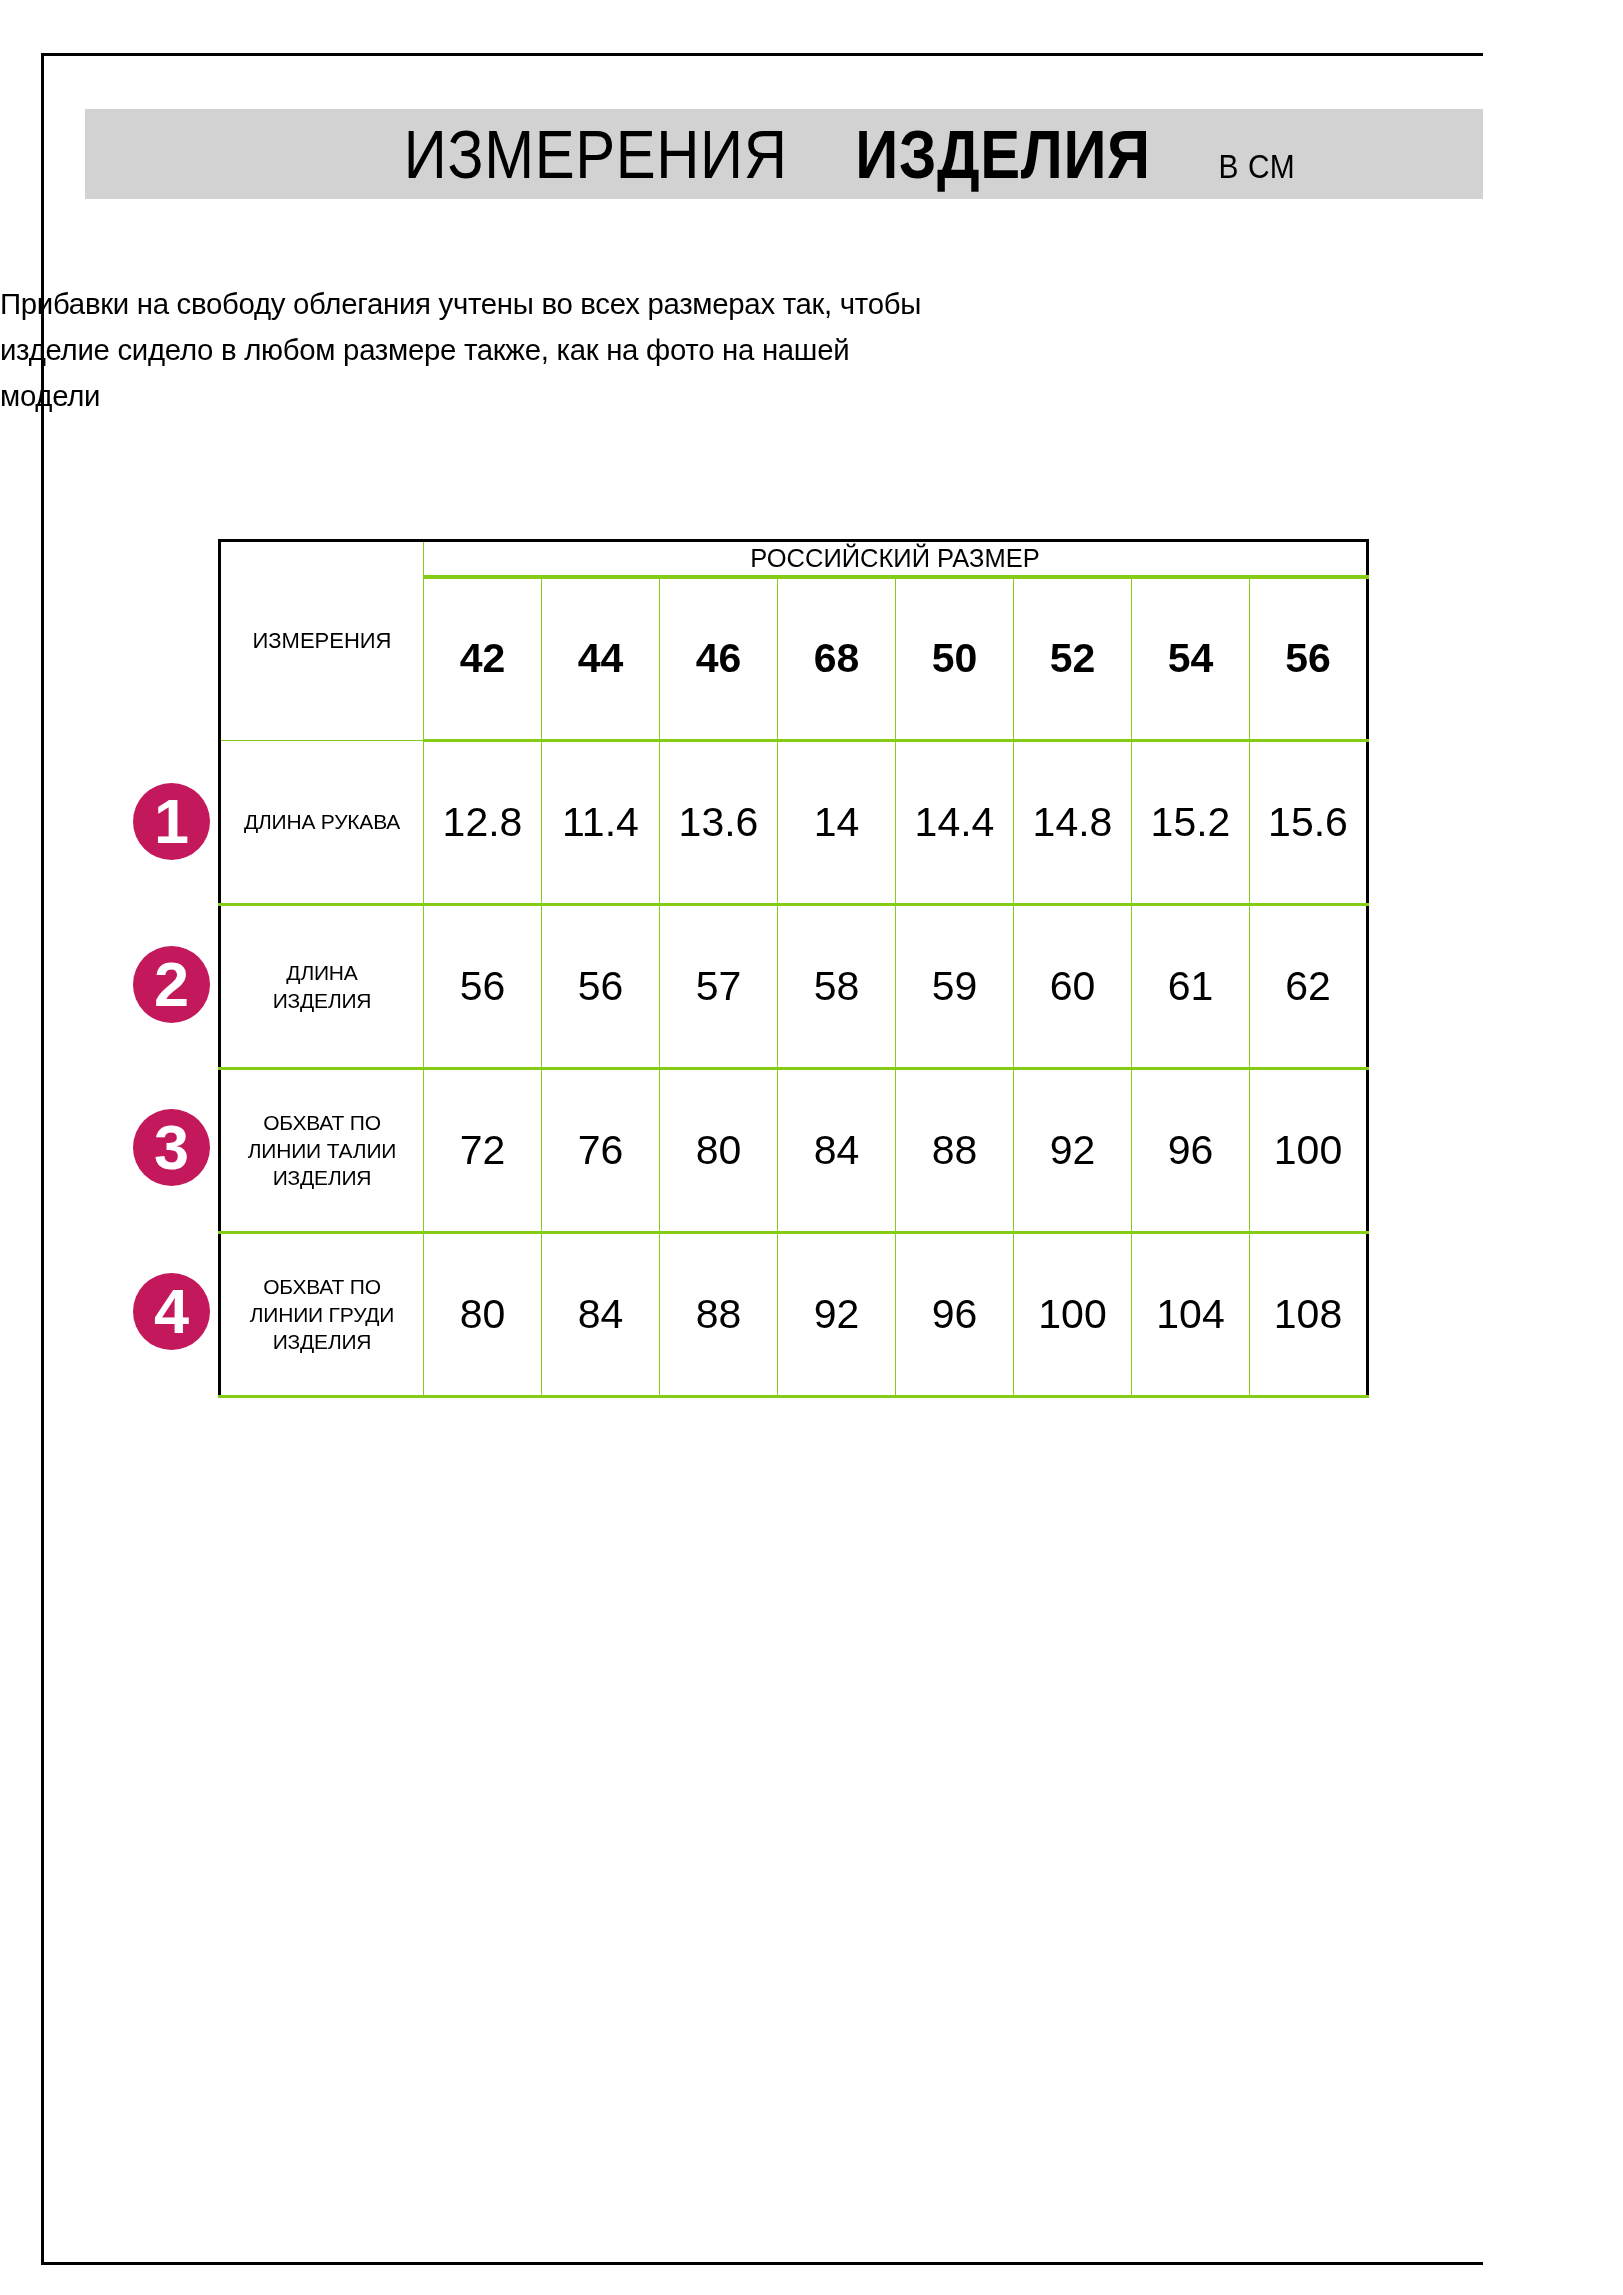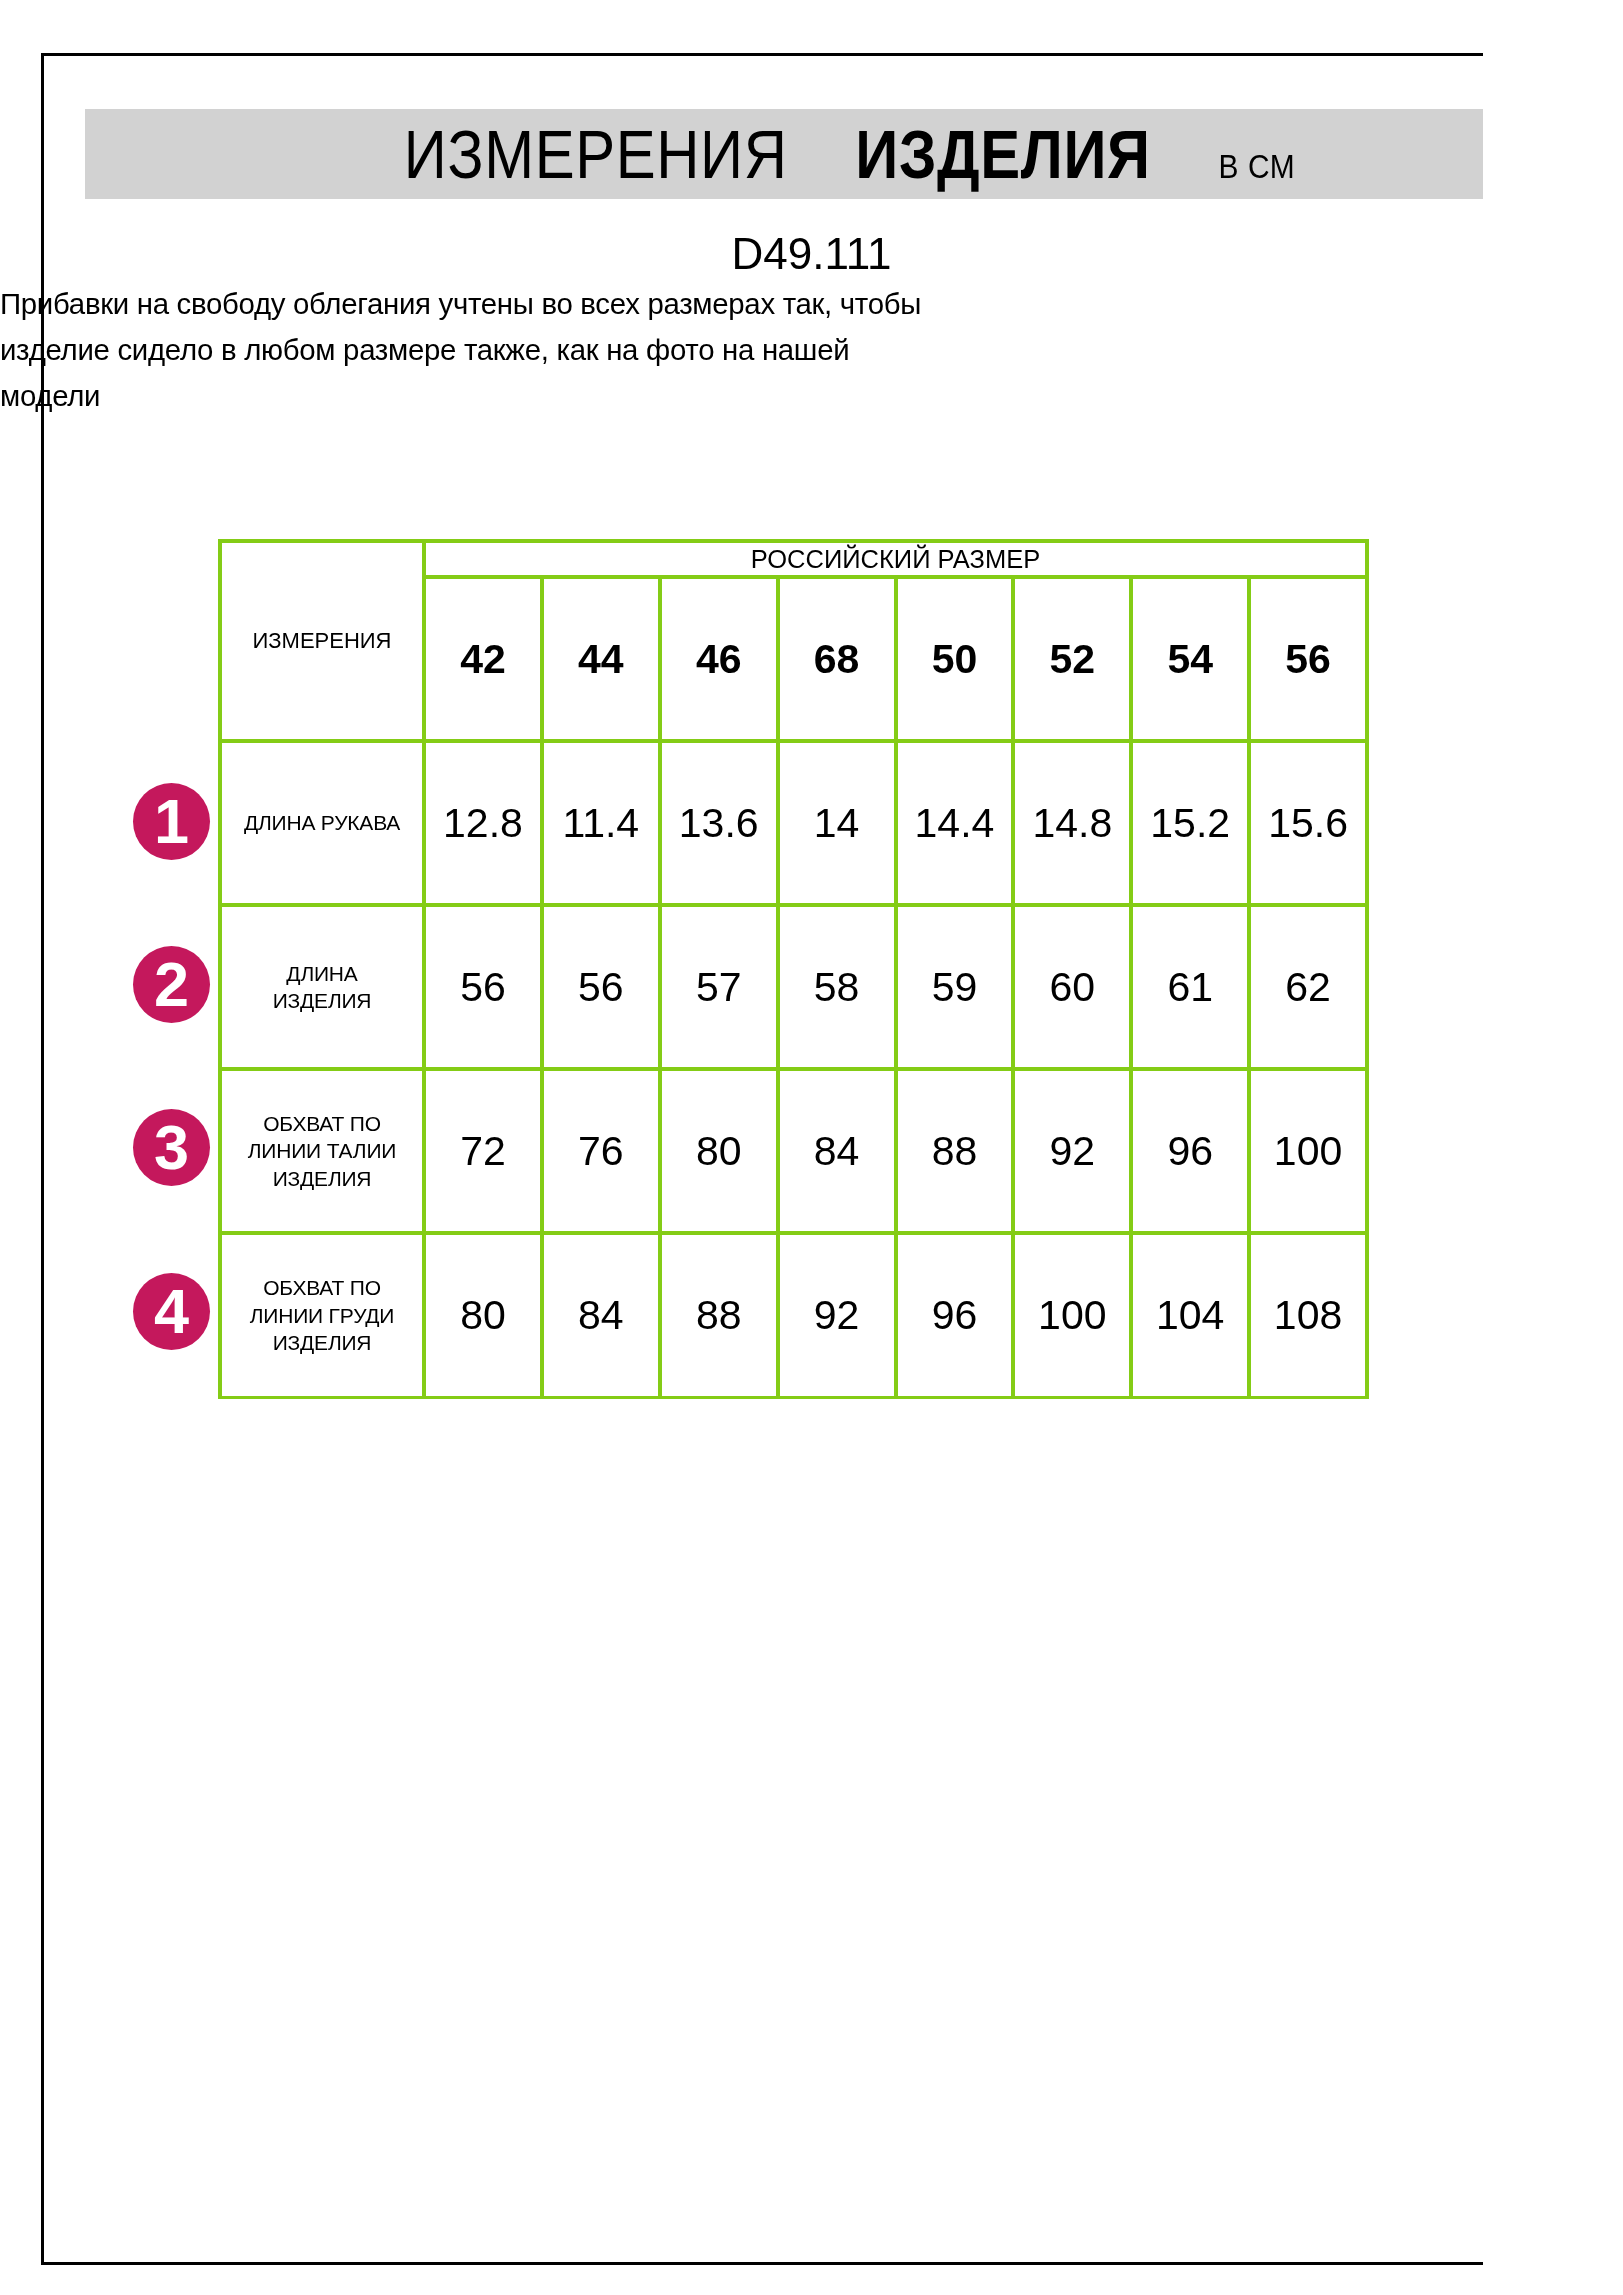--- a/index.html
+++ b/index.html
@@ -35,21 +35,21 @@
     font-size:29.4px; line-height:46px; white-space:pre-line; letter-spacing:-0.3px;
   }
 
   
   .tablewrap { position:absolute; left:218px; top:539px; width:1151px; height:855px; }
   table.meas {
     border-collapse:collapse; table-layout:fixed; width:100%; height:100%;
     border:3.3px solid #000;
   }
   table.meas th, table.meas td {
-    border:4px solid #84cc16; padding:0; margin:0;
+    border:1px solid #84cc16; padding:0; margin:0;
     text-align:center; vertical-align:middle; font-weight:400;
   }
   col.c0 { width:204px; }
   tr.ghead { height:36px; }
   tr.ghead th.grouphead { border-bottom-width:4.6px; font-size:25.5px; letter-spacing:0; }
   th.corner { border-right-width:2.6px; font-size:22px; }
   tr.sizes { height:164px; }
   tr.sizes th { font-size:41px; font-weight:700; border-bottom-width:3.9px;text-align:center; }
   tr.drow { height:164px; }
   tr.drow td { border-bottom-width:3.9px; }
@@ -83,21 +83,20 @@
   <div class="frame"></div>
 
   <div class="band">
     <div class="title-row">
       <span class="title-word1">ИЗМЕРЕНИЯ</span>
       <span class="title-word2">ИЗДЕЛИЯ</span>
       <span class="title-units">В СМ</span>
     </div>
   </div>
 
-  <div class="code">D49.111</div>
 
   <div class="desc">Прибавки на свободу облегания учтены во всех размерах так, чтобы
 изделие сидело в любом размере также, как на фото на нашей
 модели</div>
 
   <div class="tablewrap">
     <table class="meas">
       <colgroup>
         <col class="c0">
         <col>

